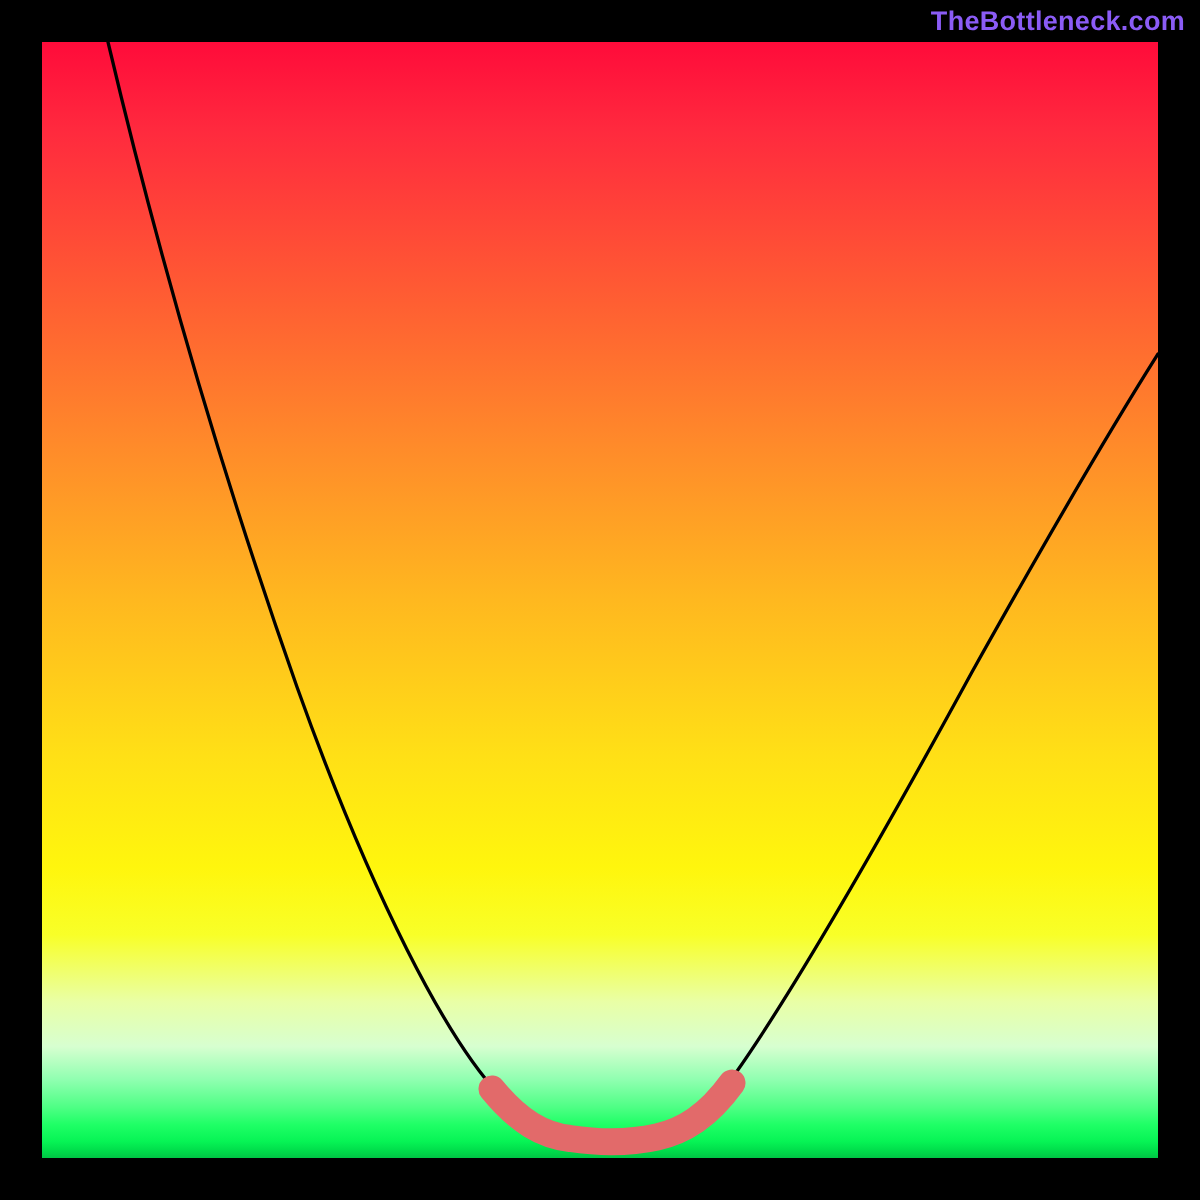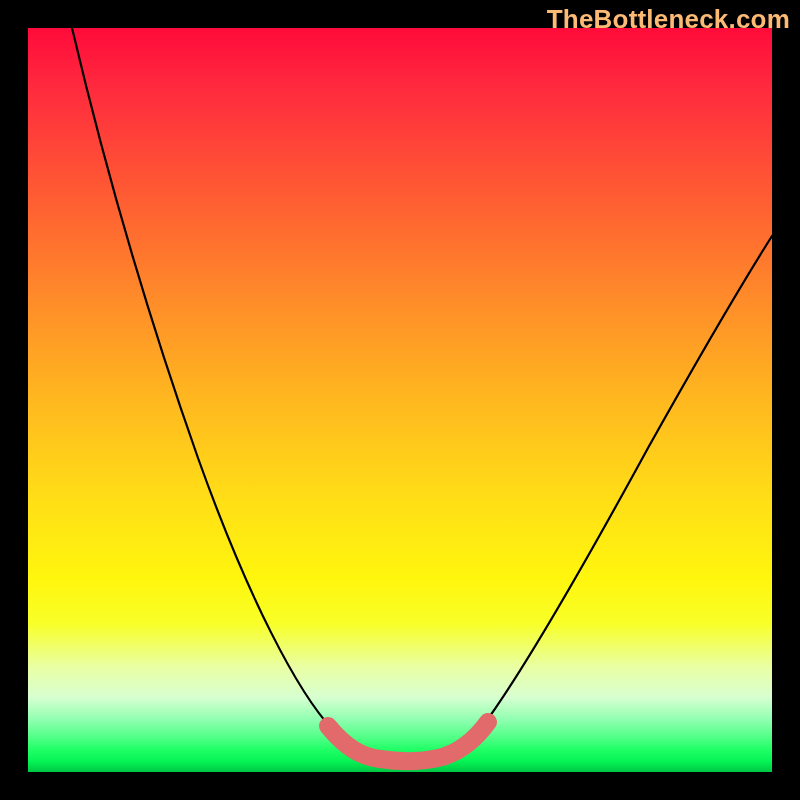--- a/index.html
+++ b/index.html
@@ -14,22 +14,22 @@
   .frame {
     position: relative;
     width: 800px;
     height: 800px;
     background: #000;
   }
   .watermark {
     position: absolute;
     top: 4px;
     right: 10px;
-    color: #fdba74;
-    font-size: 26px;
+    color: #8b5cf6;
+    font-size: 18px;
     font-weight: 600;
     letter-spacing: 0.2px;
     z-index: 10;
     user-select: none;
   }
   .plot-area {
     position: absolute;
     left: 28px;
     top: 28px;
     width: 744px;

